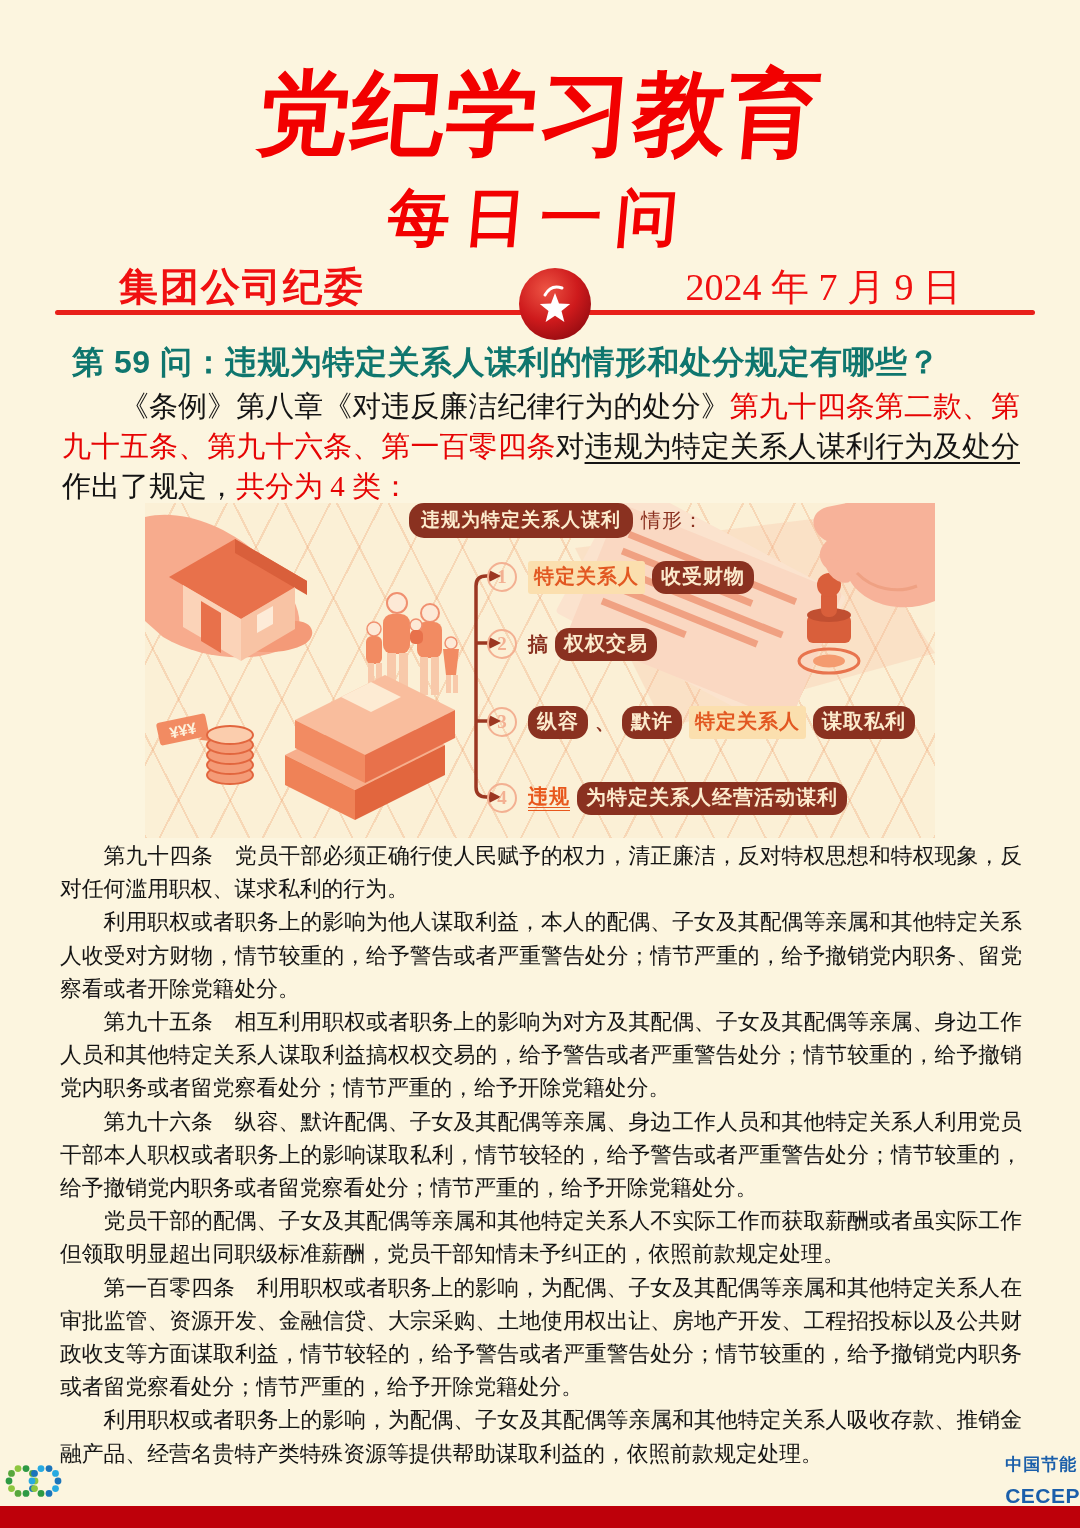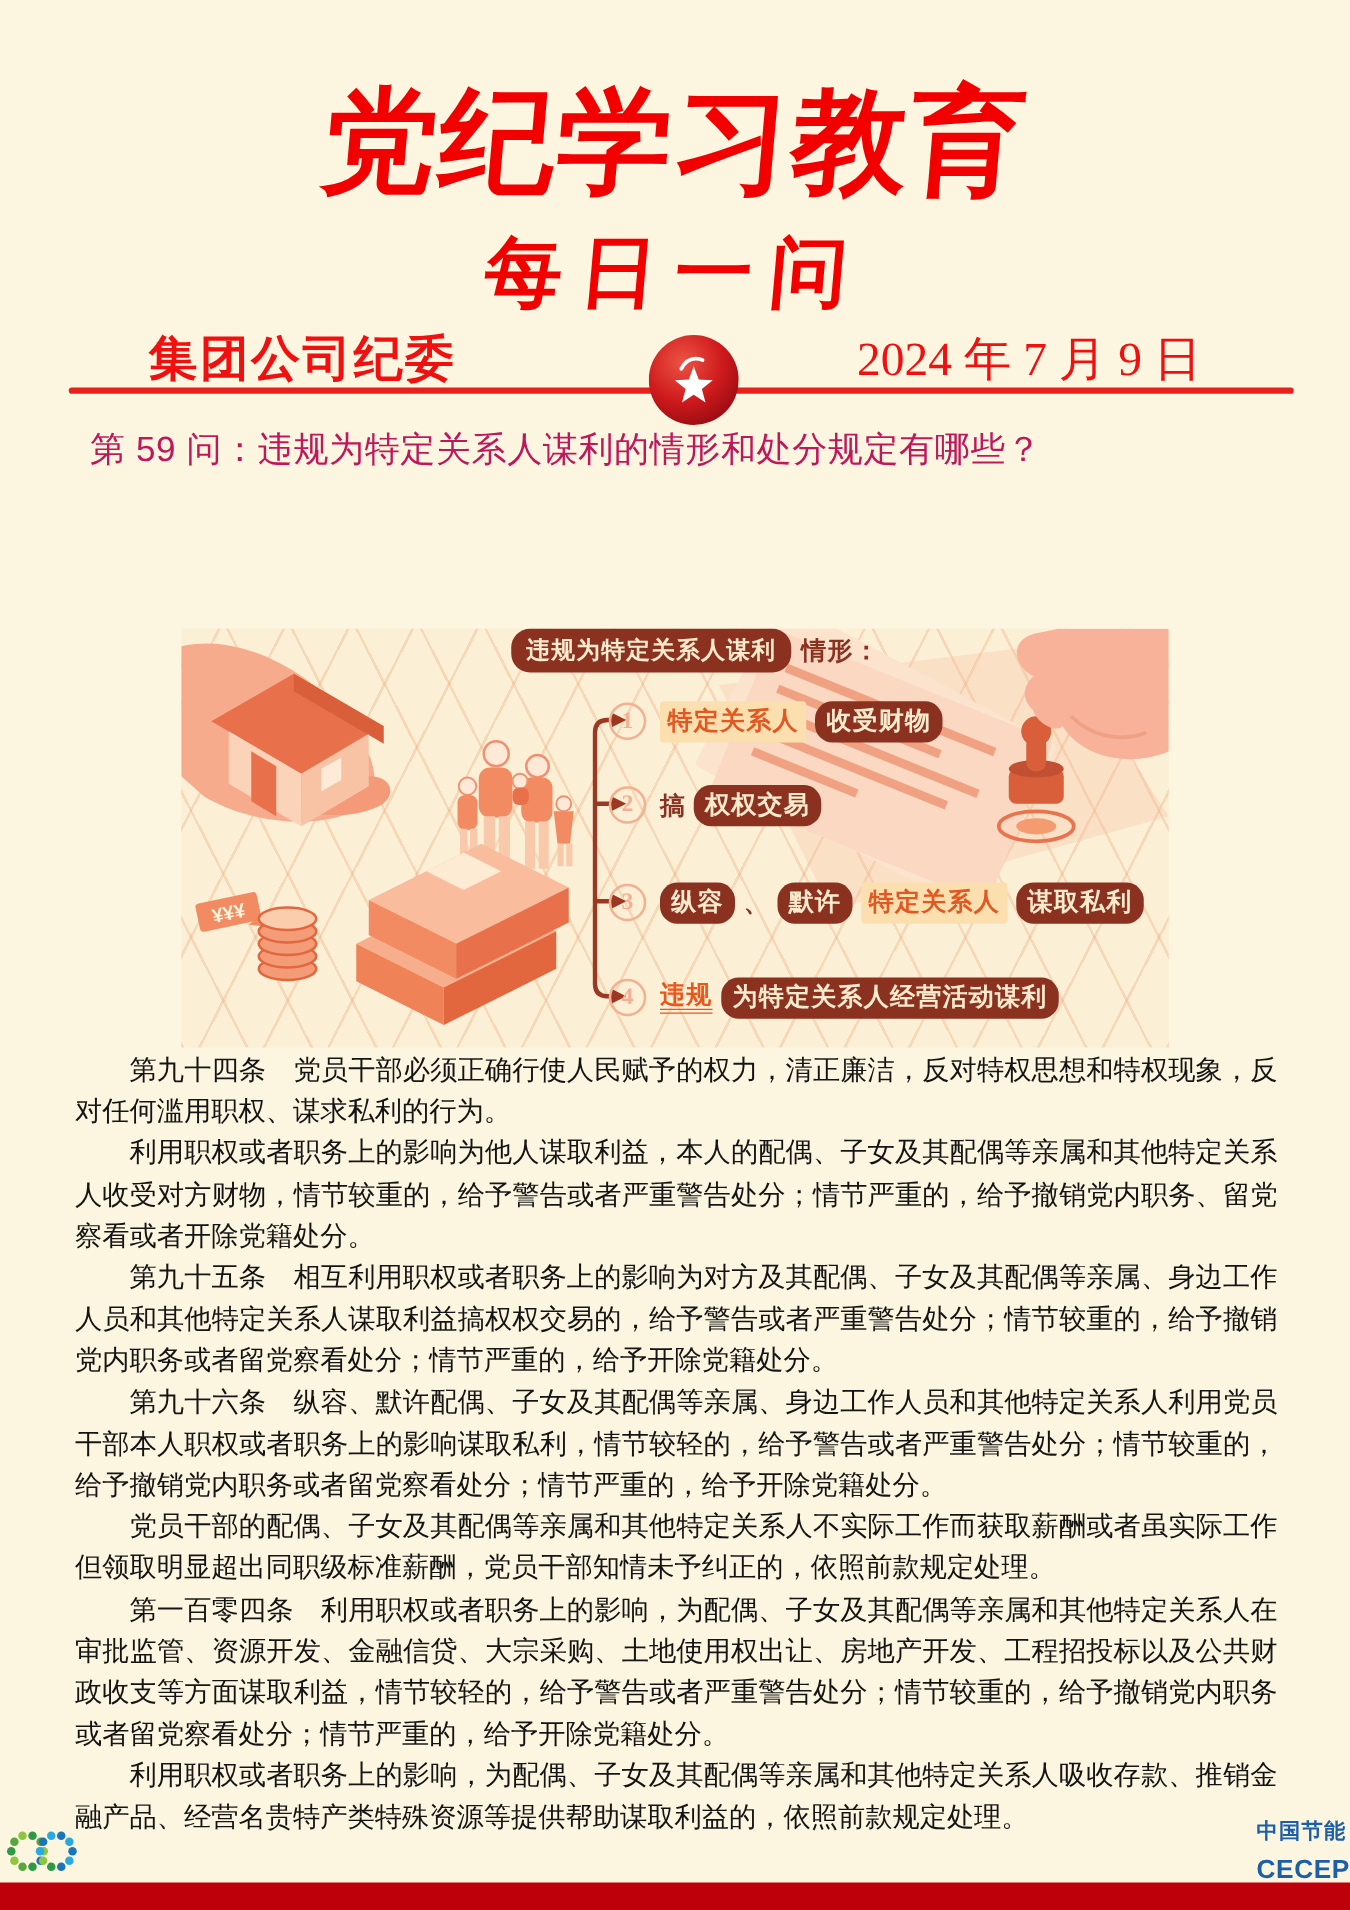--- a/index.html
+++ b/index.html
@@ -17,38 +17,38 @@
   
   .header-row{position:absolute;top:260px;left:0;right:0;padding:0 119px;display:flex;
     justify-content:space-between;align-items:baseline;}
   .org{font-size:39px;font-weight:700;color:#F01010;letter-spacing:2px;}
   .date{font-size:38px;color:#F01010;font-family:"Liberation Serif","DejaVu Serif",serif;}
   .divider{position:absolute;top:310px;left:55px;width:980px;height:5px;background:#E8201A;border-radius:3px;}
   .star-badge{position:absolute;top:268px;left:519px;width:72px;height:72px;}
 
   
   .question{position:absolute;top:341px;left:72px;width:960px;
-    font-size:28px;font-weight:400;color:#be185d;letter-spacing:0.5px;}
+    font-size:32px;font-weight:700;color:#0f766e;letter-spacing:0.5px;}
   .intro{position:absolute;top:386px;left:62px;width:958px;margin:0;
     font-size:29px;line-height:40px;color:#141414;text-indent:2em;text-align:justify;
     font-family:"Liberation Serif","DejaVu Serif",serif;}
   .intro .red{color:#E60404;}
   .intro .u{text-decoration:underline;text-underline-offset:6px;text-decoration-thickness:2px;}
 
   
   .infographic{position:absolute;top:503px;left:145px;width:790px;height:335px;
     background-color:#FBF0D6;
     background-image:
       repeating-linear-gradient(63deg, rgba(238,158,108,.30) 0 2px, transparent 2px 46px),
       repeating-linear-gradient(-63deg, rgba(238,158,108,.30) 0 2px, transparent 2px 46px);}
   .illus{position:absolute;inset:0;width:790px;height:335px;}
   .ig-title{position:absolute;top:0;left:264px;display:flex;align-items:center;gap:8px;}
   .ig-badge{background:#8A3120;color:#FCEBCD;font-weight:700;font-size:19px;
     padding:4px 12px 5px;border-radius:15px;letter-spacing:1px;}
-  .ig-suffix{color:#8A3120;font-weight:700;font-size:20px;letter-spacing:1px;}
+  .ig-suffix{color:#8A3120;font-weight:400;font-size:20px;letter-spacing:1px;}
   .ig-item{position:absolute;left:342px;height:36px;display:flex;align-items:center;gap:7px;white-space:nowrap;}
   .ig-item-1{top:56px;}.ig-item-2{top:123px;}.ig-item-3{top:201px;}.ig-item-4{top:277px;}
   .ig-num{width:26px;height:26px;border:2.5px solid #F3B092;color:#F3B092;border-radius:50%;
     display:flex;align-items:center;justify-content:center;font-size:19px;font-weight:700;
     font-family:"Liberation Serif","DejaVu Serif",serif;flex:0 0 auto;margin-right:4px;}
   .seg-badge{background:#8A3120;color:#FCEBCD;font-weight:700;font-size:20px;
     padding:2px 9px 4px;border-radius:14px;letter-spacing:1px;}
   .seg-highlight{background:#FBDFAE;color:#E25822;font-weight:700;font-size:20px;
     padding:2px 6px 4px;border-radius:3px;letter-spacing:1px;}
   .seg-plain{color:#8A3120;font-weight:700;font-size:20px;}
@@ -92,20 +92,21 @@
         </radialGradient>
       </defs>
       <circle cx="36" cy="36" r="36" fill="url(#sg)"></circle>
       <path d="M36,25 L40,35.5 L51.2,36.1 L42.5,43.1 L45.4,53.9 L36,47.8 L26.6,53.9 L29.5,43.1 L20.8,36.1 L32,35.5 Z" fill="#FFFFFF"></path>
       <path d="M26,27 Q32,16 43,20" stroke="#FFFFFF" stroke-width="3" fill="none" stroke-linecap="round"></path>
     </svg>
   </div>
 
   <div class="question"><span>第 59 问：</span><span>违规为特定关系人谋利的情形和处分规定有哪些？</span></div>
 
+  <p class="intro"><span>《条例》第八章《对违反廉洁纪律行为的处分》</span><span class="red">第九十四条第二款、第九十五条、第九十六条、第一百零四条</span><span>对</span><span class="u">违规为特定关系人谋利行为及处分</span><span>作出了规定，</span><span class="red">共分为 4 类：</span></p>
 
   <div class="infographic">
     <svg class="illus" viewBox="0 0 790 335">
 
       <polygon points="430,45 700,12 790,150 520,225" fill="rgba(247,188,158,0.28)"></polygon>
 
       <g>
         <g transform="rotate(28 560 115)">
           <rect x="425" y="30" width="250" height="150" rx="4" fill="#FBE3CE"></rect>
         </g>

